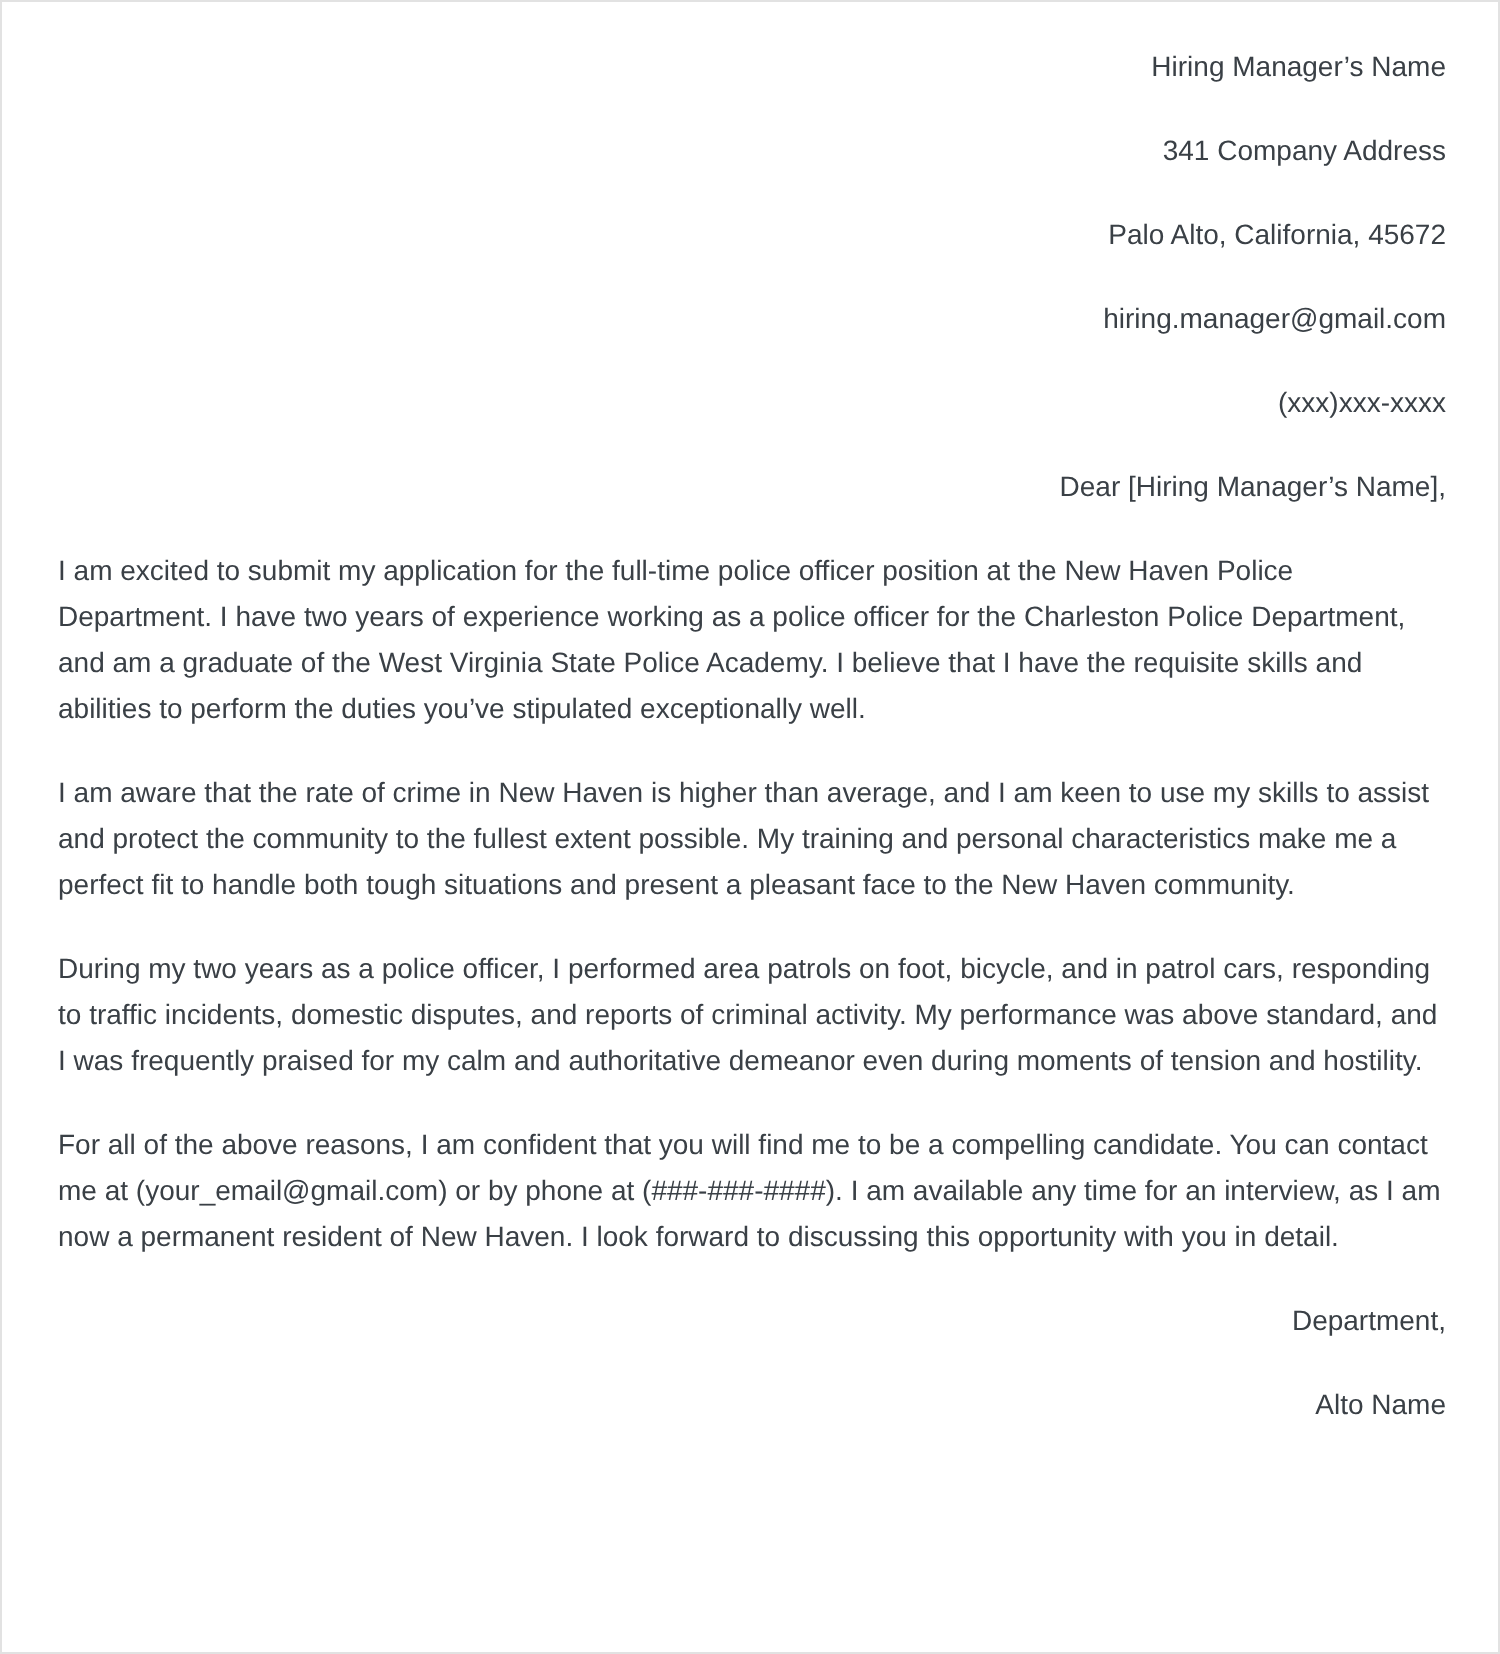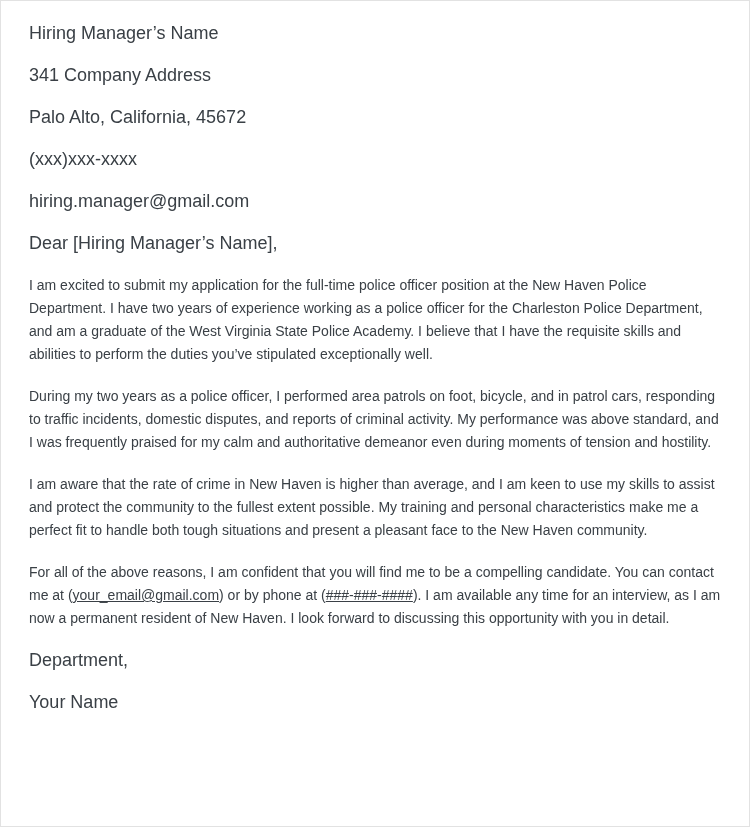--- a/index.html
+++ b/index.html
@@ -11,53 +11,53 @@
   .page {
     width: 750px;
     height: 827px;
     background: #ffffff;
     border: 1px solid #e2e2e2;
     padding: 21px 26px 0 28px;
     color: #3a4046;
     overflow: hidden;
   }
   .hline {
-    font-size: 18px;
+    font-size: 14px;
     line-height: 23px;
     margin-bottom: 19px;
+    text-align: right;
   }
   .para {
     font-size: 14px;
     line-height: 23px;
     margin-bottom: 19px;
   }
   .inline-link {
     color: inherit;
-    text-decoration: underline;
     cursor: pointer;
   }
 </style>
 </head>
 <body>
 
 <div class="page">
 
   <p class="hline">Hiring Manager’s Name</p>
   <p class="hline">341 Company Address</p>
   <p class="hline">Palo Alto, California, 45672</p>
+  <p class="hline">hiring.manager@gmail.com</p>
   <p class="hline">(xxx)xxx-xxxx</p>
-  <p class="hline">hiring.manager@gmail.com</p>
 
   <p class="hline">Dear [Hiring Manager’s Name],</p>
 
   <p class="para">I am excited to submit my application for the full-time police officer position at the New Haven Police Department. I have two years of experience working as a police officer for the Charleston Police Department, and am a graduate of the West Virginia State Police Academy. I believe that I have the requisite skills and abilities to perform the duties you’ve stipulated exceptionally well.</p>
 
+  <p class="para">I am aware that the rate of crime in New Haven is higher than average, and I am keen to use my skills to assist and protect the community to the fullest extent possible. My training and personal characteristics make me a perfect fit to handle both tough situations and present a pleasant face to the New Haven community.</p>
+
   <p class="para">During my two years as a police officer, I performed area patrols on foot, bicycle, and in patrol cars, responding to traffic incidents, domestic disputes, and reports of criminal activity. My performance was above standard, and I was frequently praised for my calm and authoritative demeanor even during moments of tension and hostility.</p>
-
-  <p class="para">I am aware that the rate of crime in New Haven is higher than average, and I am keen to use my skills to assist and protect the community to the fullest extent possible. My training and personal characteristics make me a perfect fit to handle both tough situations and present a pleasant face to the New Haven community.</p>
 
   <p class="para"><span>For all of the above reasons, I am confident that you will find me to be a compelling candidate. You can contact me at (</span><span class="inline-link">your_email@gmail.com</span><span>) or by phone at (</span><span class="inline-link">###-###-####</span><span>). I am available any time for an interview, as I am now a permanent resident of New Haven. I look forward to discussing this opportunity with you in detail.</span></p>
 
   <p class="hline">Department,</p>
 
-  <p class="hline">Your Name</p>
+  <p class="hline">Alto Name</p>
 
 </div>
 
 </body></html>

